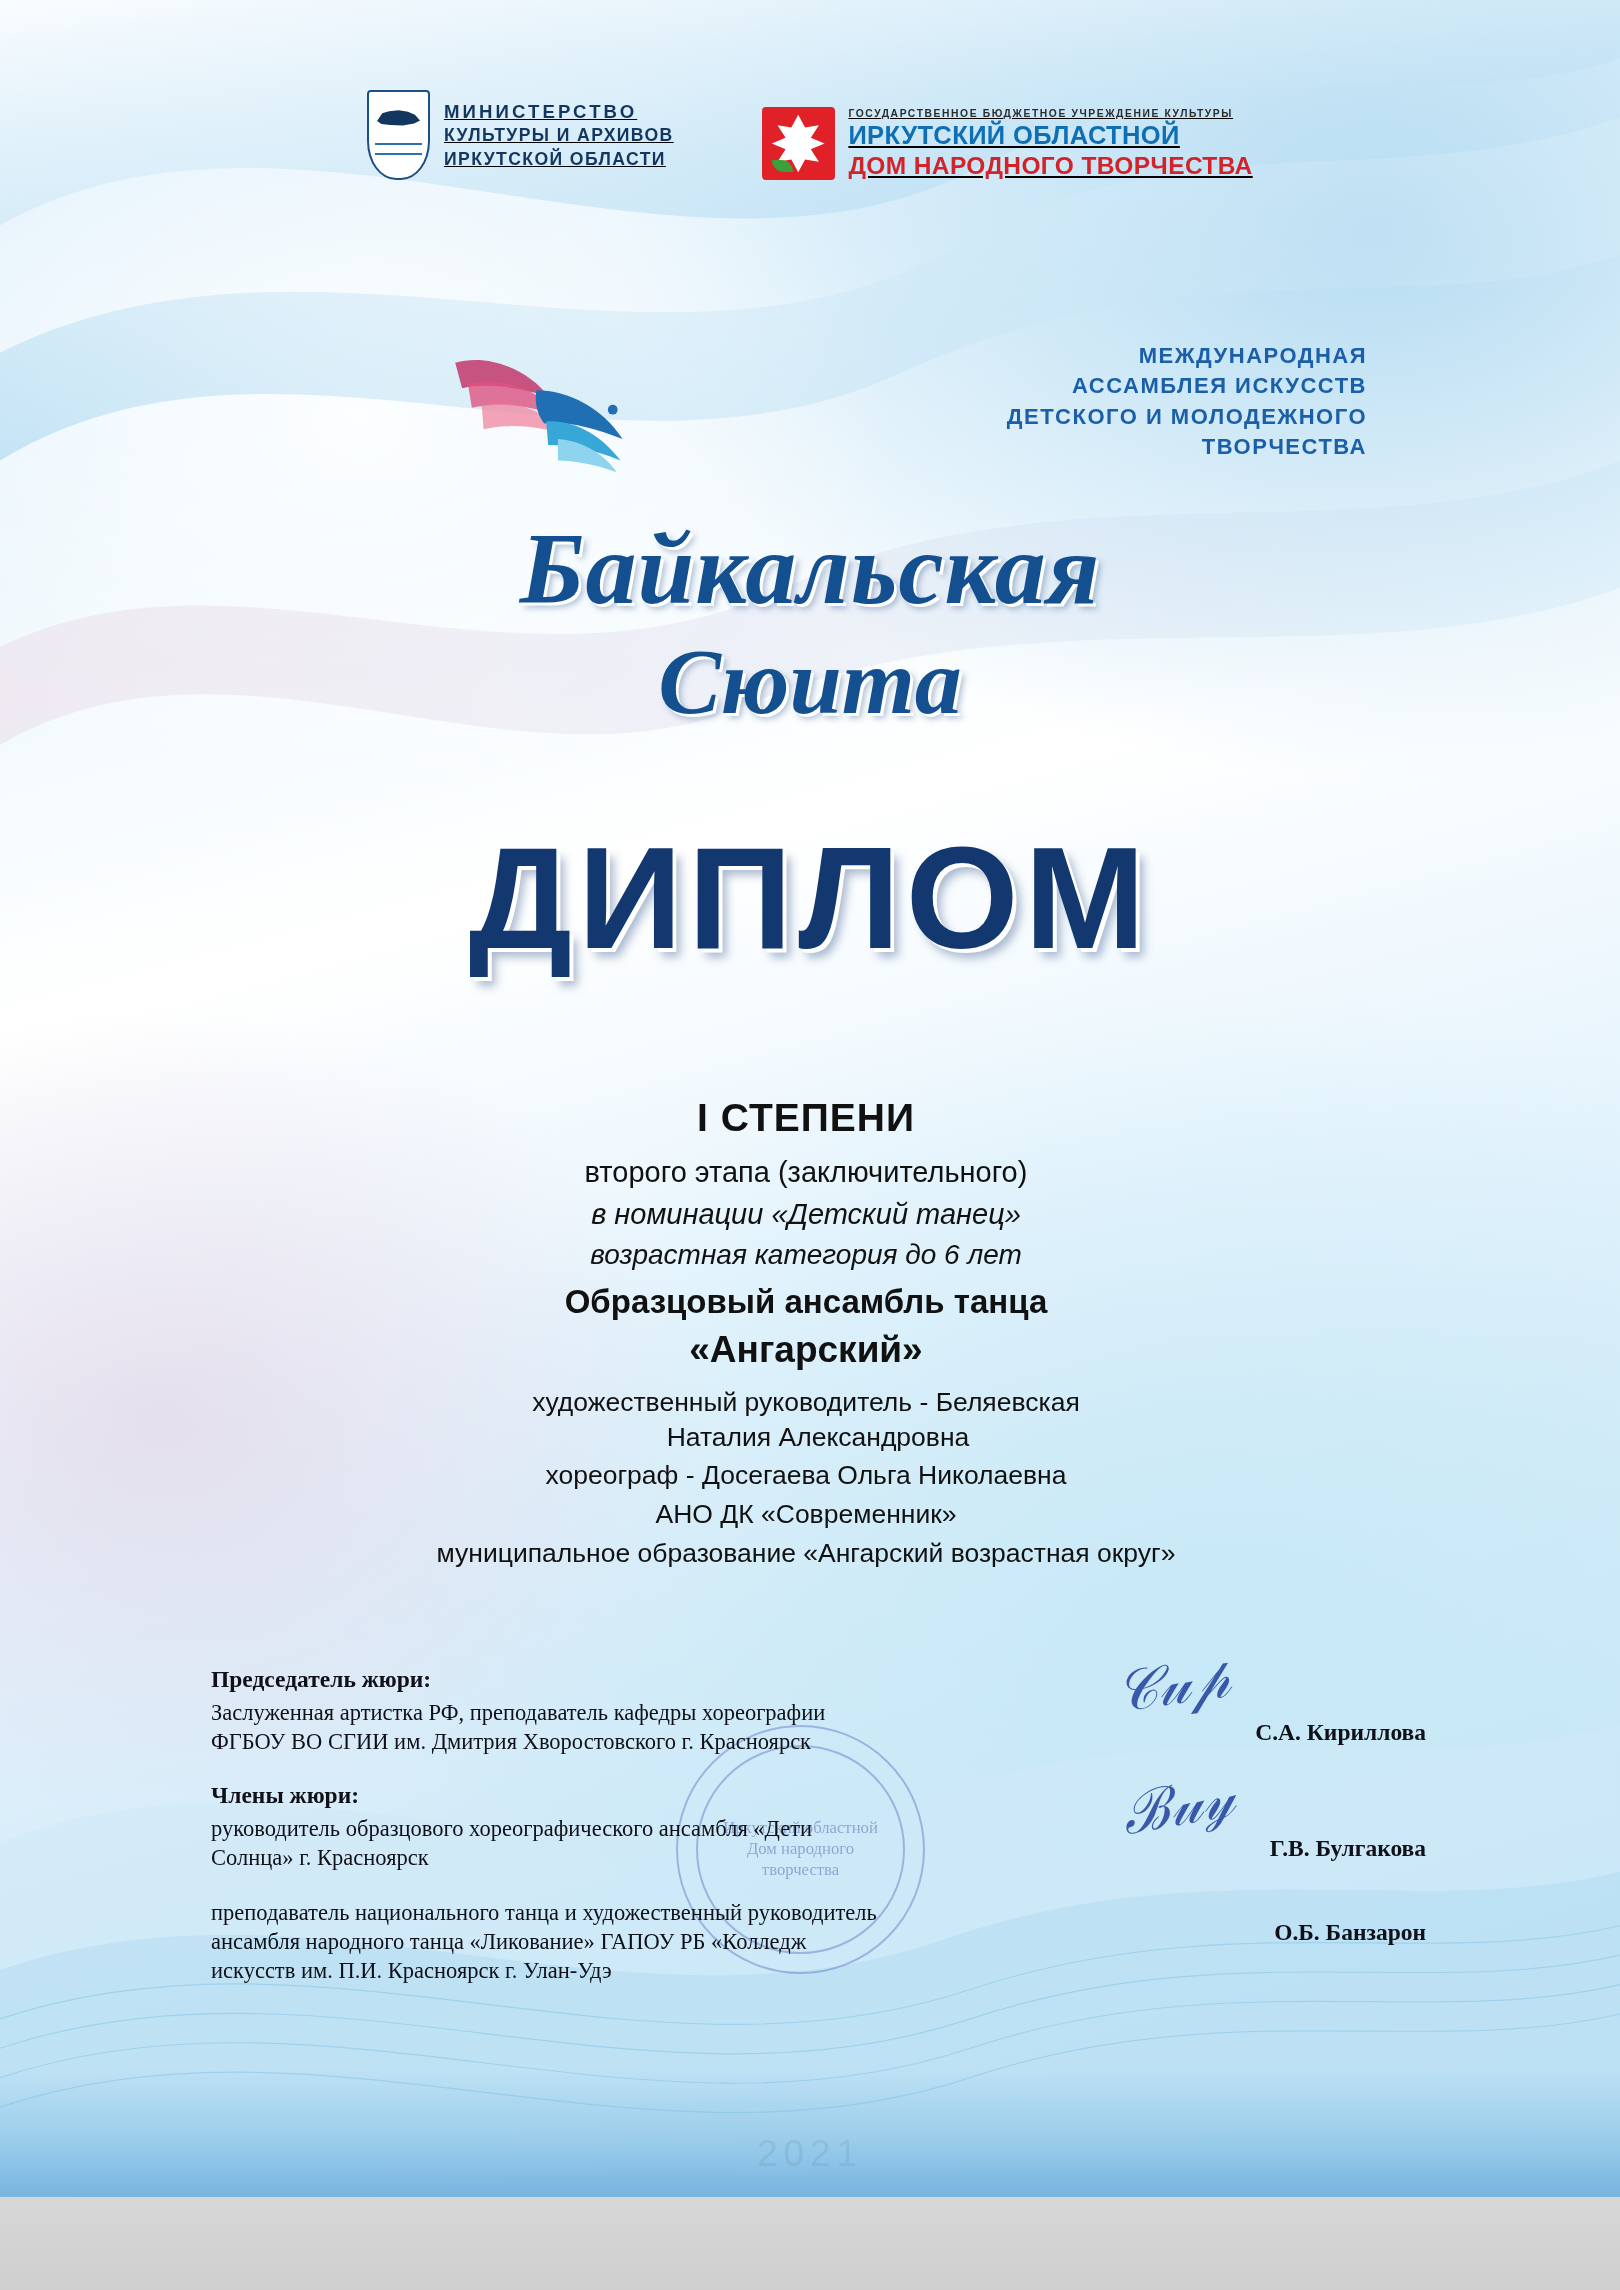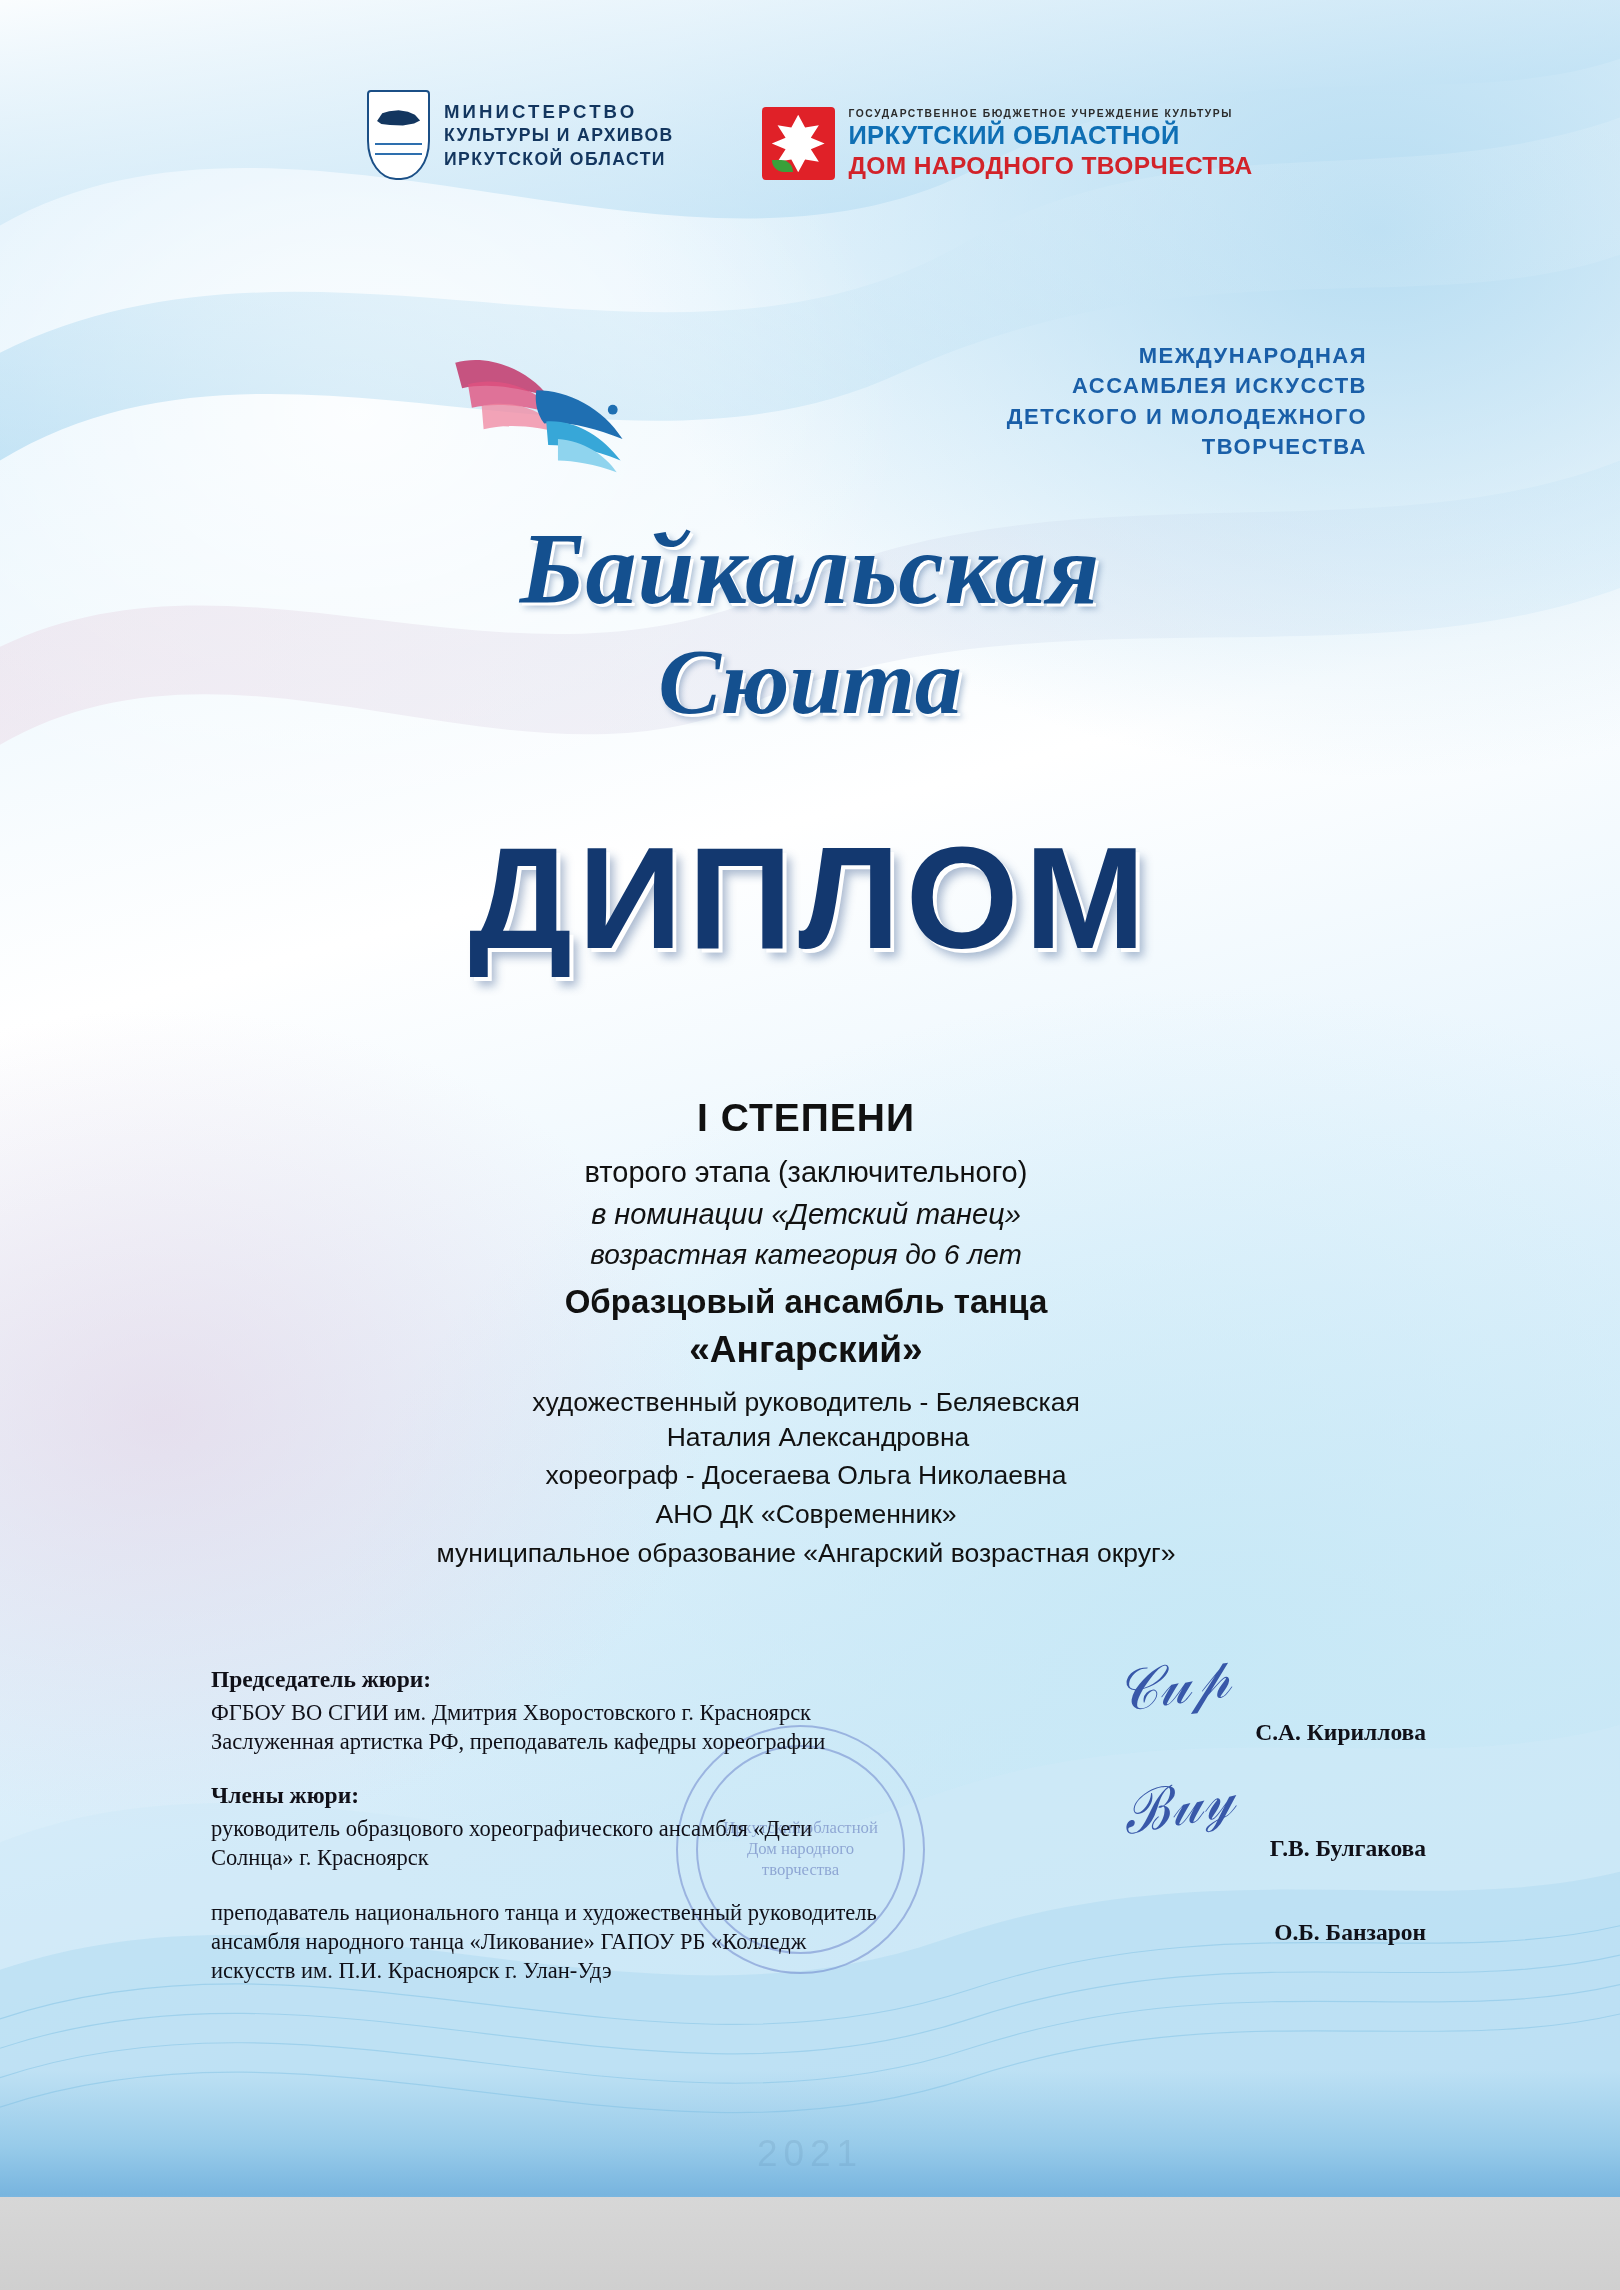--- a/index.html
+++ b/index.html
@@ -19,21 +19,21 @@
   .bottom-band{
     position:absolute;left:0;right:0;bottom:0;height:94px;
     background:linear-gradient(180deg,#d7d7d7 0%, #cfcfcf 100%);
   }
   .bottom-strip{
     position:absolute;left:0;right:0;bottom:94px;height:127px;
     background:linear-gradient(180deg, rgba(150,200,230,0.0) 0%, rgba(120,185,225,0.55) 60%, rgba(95,165,215,0.75) 100%);
   }
 
   
-  .header{position:absolute;top:90px;left:0;right:0;display:flex;justify-content:center;gap:88px;}
+  .header{position:absolute;top:90px;left:0;right:0;display:flex;justify-content:center;gap:88px;text-decoration:underline;}
   .logo-left{display:flex;align-items:center;gap:13.7px;}
   .coat{
     width:59px;height:86px;background:#ffffff;border:2px solid #1b4f86;
     border-radius:3.9px 3.9px 29px 29px/3.9px 3.9px 39px 39px;position:relative;
   }
   .coat .beast{position:absolute;left:7.8px;top:13.7px;width:43px;height:25.5px;background:#13365f;
     clip-path:polygon(0% 60%,12% 30%,28% 22%,50% 18%,72% 24%,88% 36%,100% 58%,86% 70%,60% 78%,30% 76%,10% 72%);}
   .coat .line{position:absolute;left:5.9px;right:5.9px;top:51px;height:2px;background:#2e6fae;}
   .coat .line2{position:absolute;left:5.9px;right:5.9px;top:61px;height:2px;background:#2e6fae;}
   .minlines{font-family:"Liberation Sans",sans-serif;color:#13365f;line-height:1.35;}
@@ -210,22 +210,22 @@
   <div class="stamp">
     <div class="st-txt">Иркутский областной Дом народного творчества</div>
   </div>
 
   <div class="jury">
 
     <div class="jury-group">
       <div class="jury-head">Председатель жюри:</div>
       <div class="jury-row">
         <div class="jury-desc">
+          <div>Заслуженная артистка РФ, преподаватель кафедры хореографии</div>
           <div>ФГБОУ ВО СГИИ им. Дмитрия Хворостовского г. Красноярск</div>
-          <div>Заслуженная артистка РФ, преподаватель кафедры хореографии</div>
         </div>
         <div class="jury-name">С.А. Кириллова</div>
       </div>
       <div class="sig sig1">𝒞𝓊𝓅</div>
     </div>
 
     <div class="jury-group">
       <div class="jury-head">Члены жюри:</div>
       <div class="jury-row">
         <div class="jury-desc">

